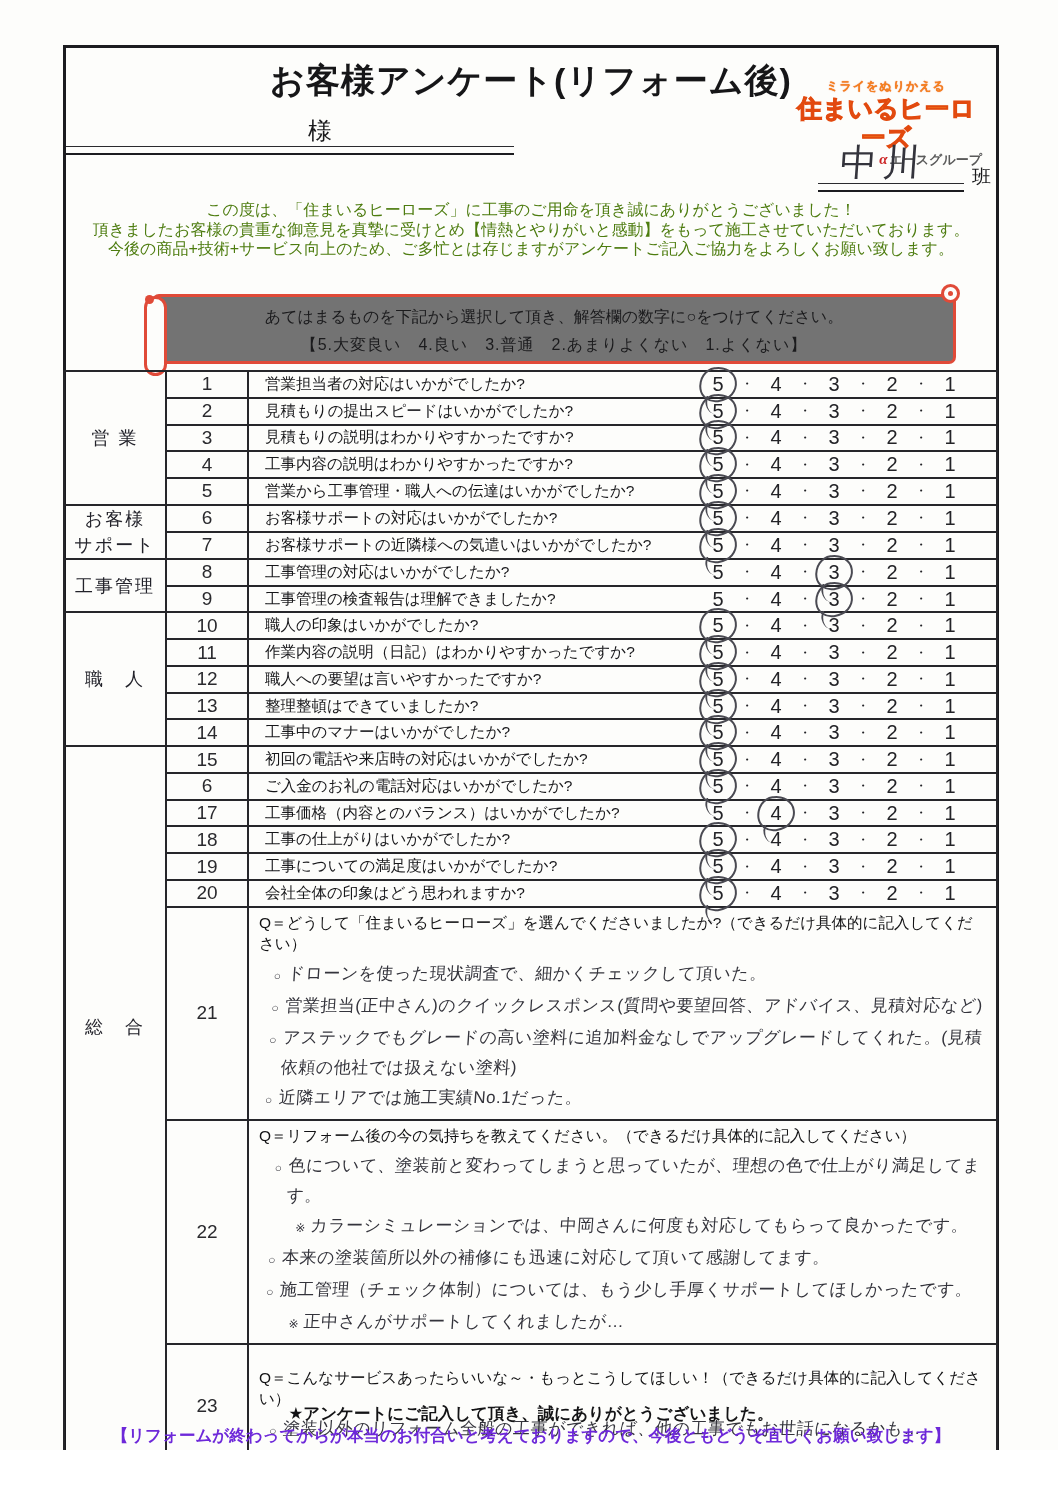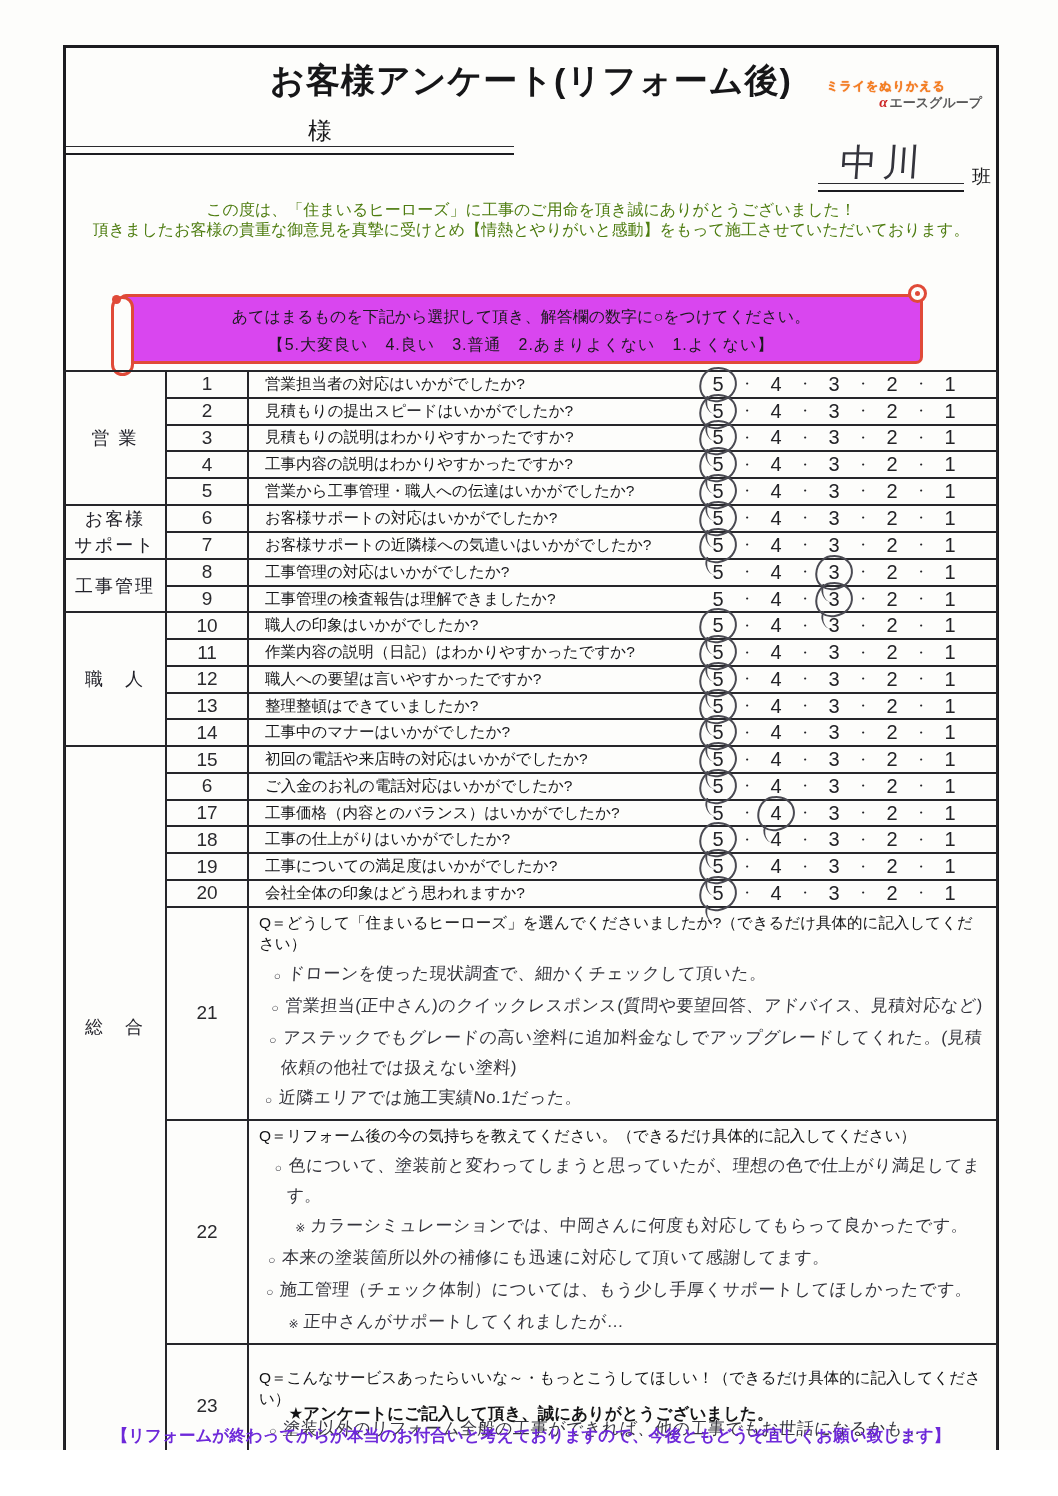--- a/index.html
+++ b/index.html
@@ -18,21 +18,21 @@
   .sama-underline{position:absolute;left:0;bottom:0;width:100%;height:6px;border-top:1.5px solid #2a2a2e;border-bottom:2.5px solid #1c1c20;}
   .sama{position:absolute;left:242px;bottom:8px;font-size:24px;color:#1a1a1c;}
   .name-line{position:absolute;right:32px;top:88px;width:146px;height:56px;}
   .name-underline{position:absolute;left:0;bottom:0;width:100%;height:6px;border-top:1.5px solid #2a2a2e;border-bottom:2.5px solid #1c1c20;}
   .handwriting{color:#34343c;transform:skewX(-4deg);}
   .customer-name{position:absolute;left:22px;bottom:4px;font-size:37px;letter-spacing:6px;}
   .han{position:absolute;right:-27px;bottom:2px;font-size:19px;color:#1a1a1c;}
   .intro{position:absolute;left:0;top:152px;width:100%;text-align:center;font-size:16px;line-height:19.5px;color:#4d7c0f;}
 
   
-  .scroll-box{position:absolute;left:53px;top:246px;width:798px;height:64px;border:3px solid #e04a38;border-radius:7px;background:#d946ef;}
+  .scroll-box{position:absolute;left:86px;top:246px;width:798px;height:64px;border:3px solid #e04a38;border-radius:7px;background:#737373;}
   .scroll-roll{position:absolute;left:-11px;top:-1px;width:17px;height:74px;border:3px solid #e04a38;border-radius:12px;background:#fdfdfb;}
   .scroll-roll-knob{position:absolute;left:-2px;top:-4px;width:9px;height:9px;border-radius:50%;background:#e04a38;}
   .scroll-curl{position:absolute;right:-7px;top:-13px;width:13px;height:13px;border:3px solid #e04a38;border-radius:50%;background:#fdfdfb;}
   .scroll-curl-dot{position:absolute;left:4px;top:4px;width:5px;height:5px;border-radius:50%;background:#e04a38;}
   .scroll-line1{position:absolute;left:0;top:10px;width:100%;text-align:center;font-size:16px;color:#1b1b1d;}
   .scroll-line2{position:absolute;left:0;top:38px;width:100%;text-align:center;font-size:16px;color:#1b1b1d;letter-spacing:1px;}
 
   
   table.survey{position:absolute;left:-3px;top:322px;width:933px;border-collapse:collapse;table-layout:fixed;}
   table.survey td{border:2px solid #26262a;padding:0;vertical-align:middle;}
@@ -68,37 +68,39 @@
 </head>
 <body>
 
 <div class="page">
   <div class="frame">
 
     <div class="title">お客様アンケート(リフォーム後)</div>
 
     <div class="logo">
       <div class="logo-top">ミライをぬりかえる</div>
+      <div class="logo-main">住まいるヒーローズ</div>
       <div class="logo-sub"><span class="logo-alpha">α</span><span>エースグループ</span></div>
     </div>
 
     <div class="sama-line">
       <span class="sama">様</span>
       <div class="sama-underline"></div>
     </div>
 
     <div class="name-line">
       <span class="customer-name handwriting">中川</span>
       <div class="name-underline"></div>
       <span class="han">班</span>
     </div>
 
     <div class="intro">
       <div>この度は、「住まいるヒーローズ」に工事のご用命を頂き誠にありがとうございました！</div>
       <div>頂きましたお客様の貴重な御意見を真摯に受けとめ【情熱とやりがいと感動】をもって施工させていただいております。</div>
+      <div>今後の商品+技術+サービス向上のため、ご多忙とは存じますがアンケートご記入ご協力をよろしくお願い致します。</div>
     </div>
 
     <div class="scroll-box">
       <div class="scroll-roll">
           <div class="scroll-roll-knob"></div>
         </div>
       <div class="scroll-curl">
           <div class="scroll-curl-dot"></div>
         </div>
       <div class="scroll-line1">あてはまるものを下記から選択して頂き、解答欄の数字に○をつけてください。</div>

